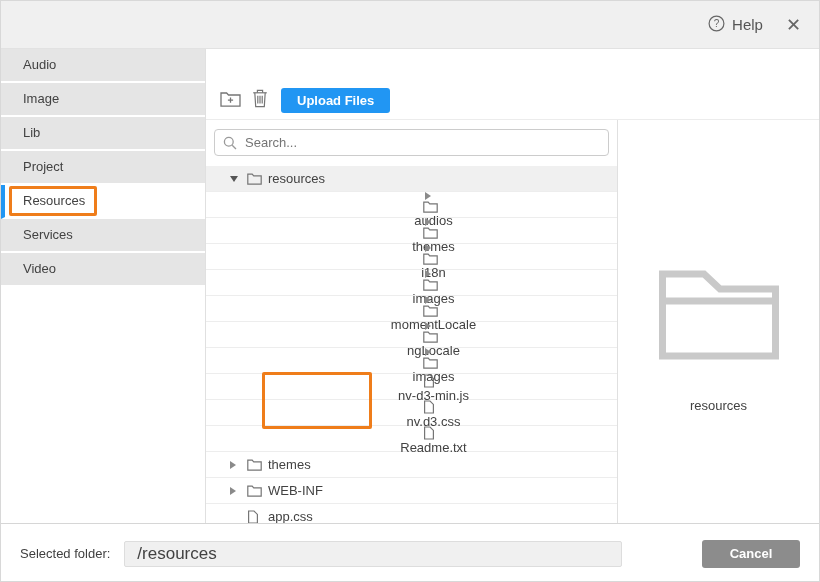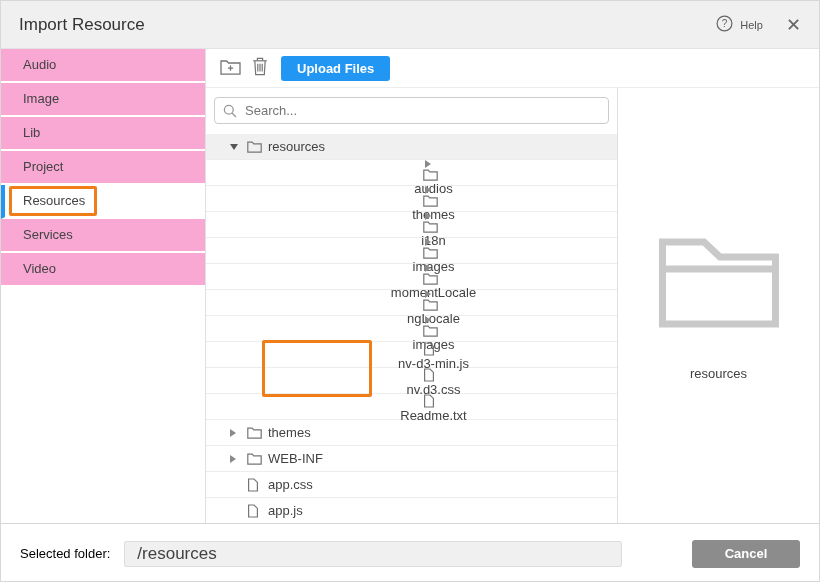--- a/index.html
+++ b/index.html
@@ -10,36 +10,36 @@
     font-family:"Liberation Sans", sans-serif; color:#424242;
   }
   
   .header {
     height:48px; background:#f0f0f0; border-bottom:1px solid #e2e2e2;
     display:flex; align-items:center; padding:0 18px;
   }
   .title { font-size:17px; font-weight:500; color:#333; }
   .header-right { margin-left:auto; display:flex; align-items:center; gap:7px; }
   .help-btn { display:flex; align-items:center; gap:7px; cursor:pointer; background:none; border:none; padding:0; font-family:inherit; }
-  .help-label { font-size:11px; color:#555; }
+  .help-label { font-size:15px; color:#555; }
   .close-btn { background:none; border:none; cursor:pointer; margin-left:16px; padding:0; line-height:1; font-size:18px; color:#666; font-family:inherit; }
   
   .body { display:flex; height:474px; }
   .sidebar { width:205px; border-right:1px solid #e0e0e0; background:#fff; flex:none; }
   .side-item {
-    position:relative; height:34px; line-height:31px; background:#f9a8d4;
+    position:relative; height:34px; line-height:31px; background:#e5e5e5;
     border-bottom:2px solid #fff; padding-left:22px; font-size:13px; color:#424242; cursor:pointer;
   }
   .side-item.selected { background:#fff; border-left:4px solid #2196f3; padding-left:18px; }
   .side-annot {
     position:absolute; left:4px; top:1px; width:88px; height:30px;
     border:3px solid #ef7d1a; border-radius:2px; pointer-events:none;
   }
   
-  .main-right { flex:1; display:flex; flex-direction:column; }
+  .main-right { flex:1; display:flex; flex-direction:column;margin-top:32px; }
   .toolbar { height:39px; flex:none; display:flex; align-items:center; padding:0 9px; border-bottom:1px solid #ececec; }
   .tool-btn { width:30px; height:28px; display:flex; align-items:center; justify-content:center; background:none; border:none; cursor:pointer; padding:0; }
   .upload-btn {
     background:#2196f3; color:#fff; border:none; border-radius:3px;
     font-size:13px; font-weight:700; padding:0 16px; height:25px; margin-left:6px;
     cursor:pointer; font-family:inherit;
   }
   .split { flex:1; display:flex; min-height:0; }
   .left-col { width:412px; flex:none; border-right:1px solid #e0e0e0; display:flex; flex-direction:column; min-height:0; }
   .search-wrap { padding:9px 8px 10px; position:relative; flex:none; }
@@ -66,39 +66,38 @@
   }
   
   .preview { flex:1; display:flex; flex-direction:column; align-items:center; background:#fff; }
   .preview-folder { margin-top:144px; }
   .preview-label { margin-top:34px; font-size:13px; color:#424242; }
   
   .footer {
     height:60px; border-top:1px solid #d6d6d6; background:#fff;
     display:flex; align-items:center; padding:0 19px;
   }
-  .footer-label { font-size:13px; color:#000000; white-space:nowrap; }
+  .footer-label { font-size:13px; color:#404040; white-space:nowrap; }
   .folder-input {
     margin-left:14px; width:498px; height:26px; background:#f0f0f0;
     border:1px solid #ddd; border-radius:2px; font-size:17px; color:#424242;
     padding:0 12px; font-family:inherit; outline:none;
   }
   .cancel-btn {
-    margin-left:auto; width:108px; height:28px; background:#8c8c8c; color:#fff;
+    margin-left:auto; width:98px; height:28px; background:#8c8c8c; color:#fff;
     border:none; border-radius:3px; font-size:13px; font-weight:700;
     cursor:pointer; font-family:inherit;
   }
 </style>
 </head>
 <body>
 
 <div class="dialog">
 
   <div class="header">
-    <span class="title">Import Resource</span>
     <div class="header-right">
       <button class="help-btn">
         <span>
           <svg width="17" height="17" viewBox="0 0 17 17">
               <circle cx="8.5" cy="8.5" r="7.4" fill="none" stroke="#666" stroke-width="1.2"></circle>
               <text x="8.5" y="12.2" font-size="10" text-anchor="middle" fill="#666" font-family="Liberation Sans, sans-serif">?</text>
             </svg>
         </span>
         <span class="help-label">Help</span>
       </button>

